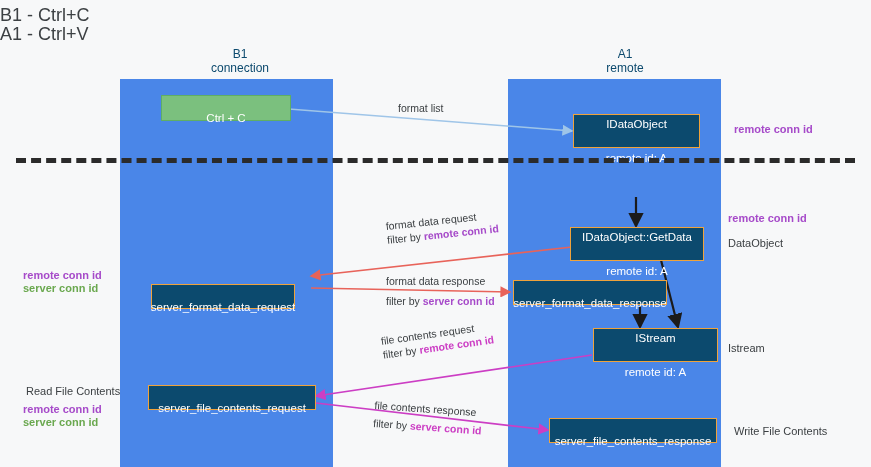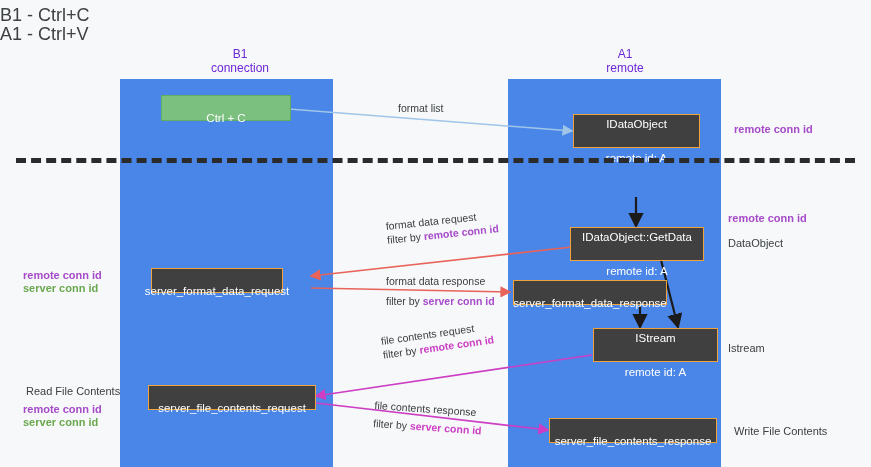--- a/index.html
+++ b/index.html
@@ -13,32 +13,32 @@
   }
   #stage{position:absolute;left:0;top:0;width:871px;height:467px;}
   .abs{position:absolute;}
   
   .title{
     width:871px;text-align:left;top:6px;left:0;
     font-size:18px;line-height:19px;color:#3c4043;
   }
   
   .colhead{
-    text-align:center;font-size:12px;line-height:14px;color:#6d28d9;
+    text-align:center;font-size:12px;line-height:14px;color:#0c4a6e;
   }
   
   .lane{background:#4a86e8;}
   
   .box{
     box-sizing:border-box;
     display:flex;flex-direction:column;align-items:center;justify-content:center;
     color:#ffffff;font-size:11.5px;line-height:14px;text-align:center;
   }
   .box.green{background:#7bc07e;border:1px solid #5fae64;}
-  .box.orange{background:#404040;border:1px solid #f0a33b;}
+  .box.orange{background:#0c4a6e;border:1px solid #f0a33b;}
   .box span{display:block;white-space:nowrap;margin-top:20px;}
   
   .dashline{
     height:0;border-top:5px dashed #2b2b2b;
   }
   
   .lbl{font-size:11px;line-height:14px;white-space:nowrap;}
   .lbl.purple{color:#a64ac9;font-weight:bold;}
   .lbl.green{color:#6aa84f;font-weight:bold;}
   .lbl.dark{color:#3c4043;}
@@ -113,21 +113,21 @@
     <span>IDataObject</span>
     <span>remote id: A</span>
   </div>
 
 
   <div class="abs box orange" style="left:570px;top:227px;width:134px;height:34px;">
     <span>IDataObject::GetData</span>
     <span>remote id: A</span>
   </div>
 
-  <div class="abs box orange" style="left:151px;top:268px;width:132px;height:25px;">
+  <div class="abs box orange" style="left:151px;top:284px;width:144px;height:25px;">
     <span>server_format_data_request</span>
   </div>
 
   <div class="abs box orange" style="left:513px;top:280px;width:154px;height:25px;">
     <span>server_format_data_response</span>
   </div>
 
   <div class="abs box orange" style="left:593px;top:328px;width:125px;height:34px;">
     <span>IStream</span>
     <span>remote id: A</span>

